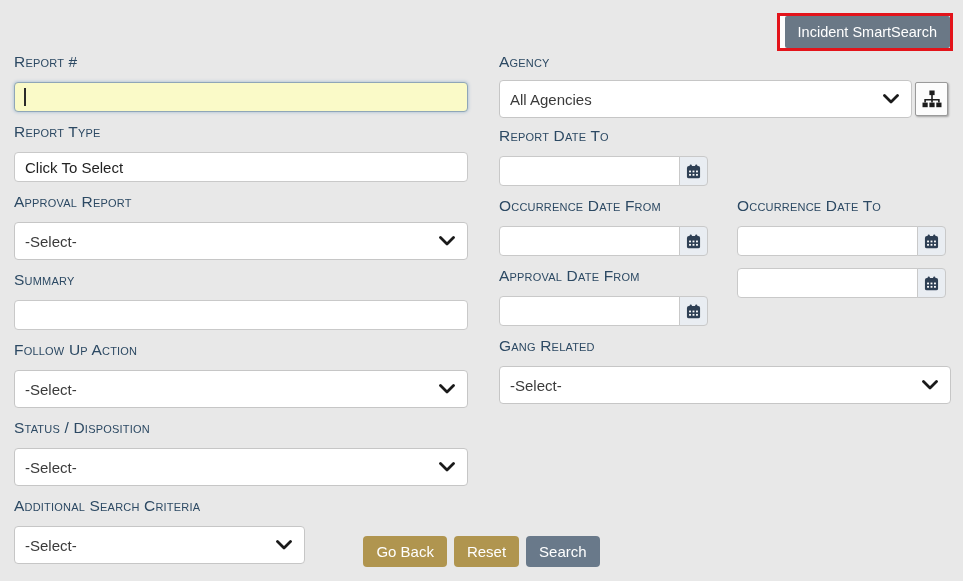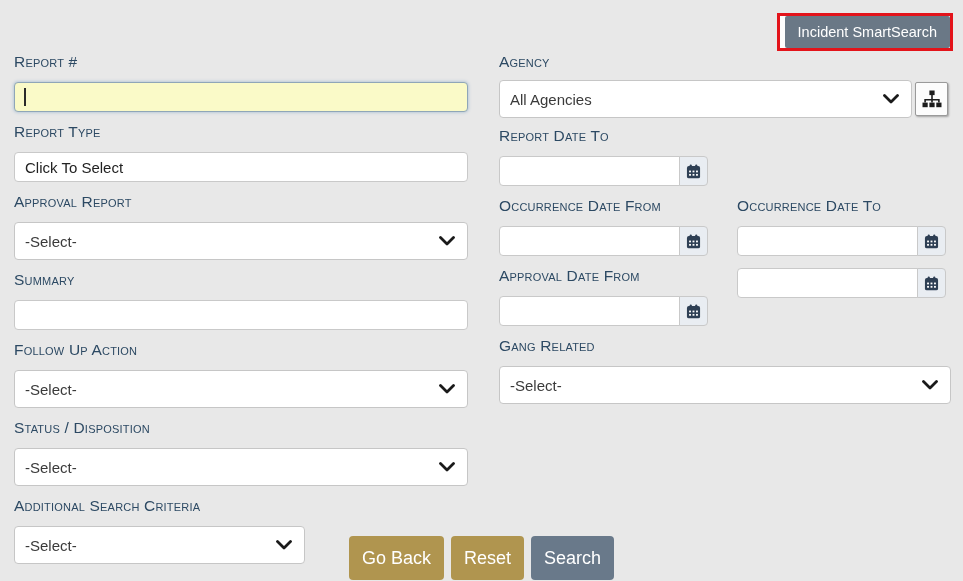--- a/index.html
+++ b/index.html
@@ -69,22 +69,22 @@
     border:3px solid #e3131a;background:#fdfdfd;
     display:flex;padding-left:5px;
   }
   .btn-smartsearch{
     background:#6a7886;color:#fff;border:none;border-radius:2px;
     height:32px;padding:0 13px;font-size:14.5px;font-family:inherit;cursor:pointer;
   }
   
   .actions{position:absolute;left:0;top:536px;width:963px;display:flex;justify-content:center;gap:7px}
   .btn{
-    height:44px;border:none;border-radius:4px;color:#fff;
-    font-size:18px;font-family:inherit;padding:0 13px;cursor:pointer;
+    height:31px;border:none;border-radius:4px;color:#fff;
+    font-size:15px;font-family:inherit;padding:0 13px;cursor:pointer;
   }
   .btn-gold{background:#b0954f}
   .btn-slate{background:#69798a}
 </style>
 </head>
 <body>
 
 <div class="smartsearch-highlight">
   <button class="btn-smartsearch">Incident SmartSearch</button>
 </div>

